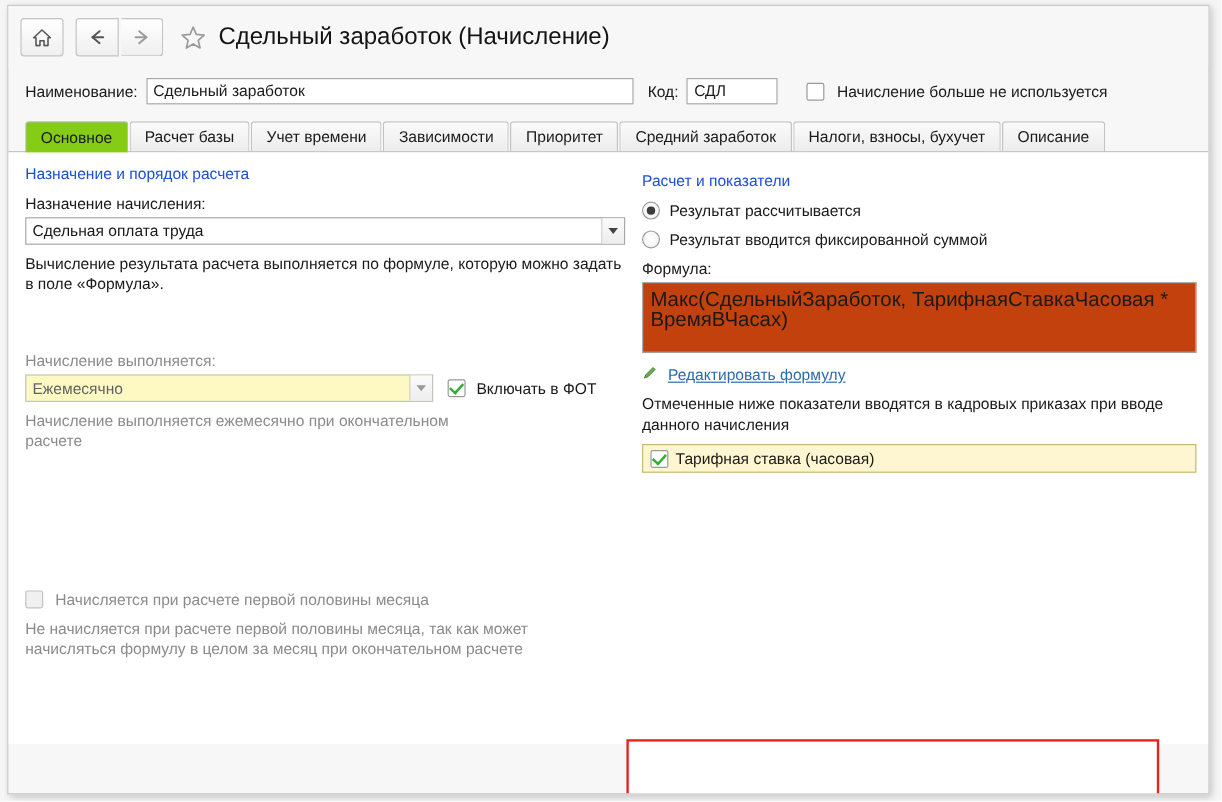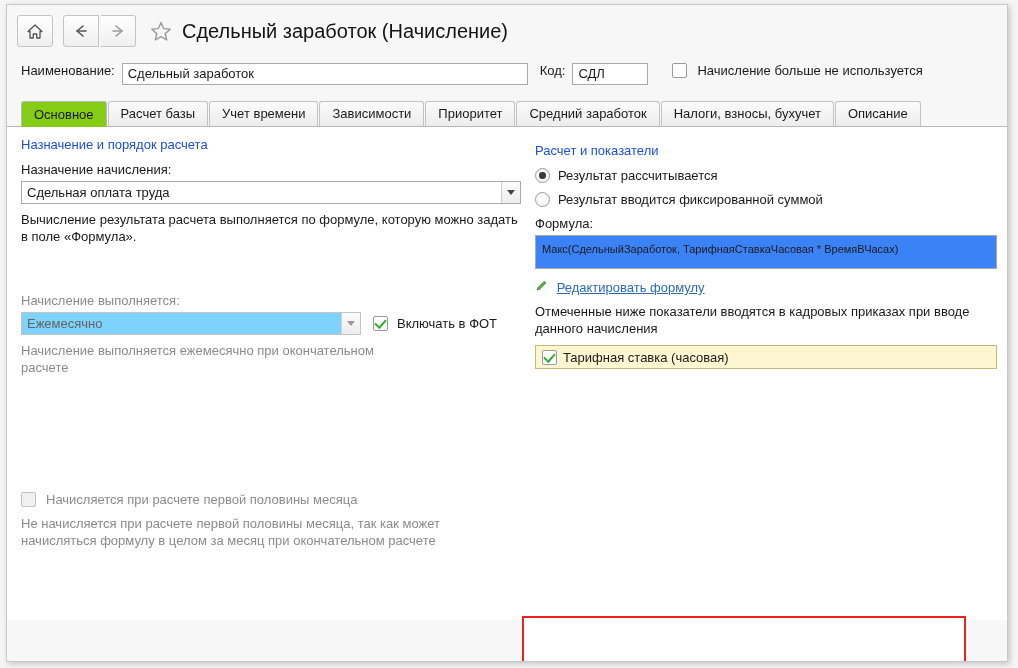--- a/index.html
+++ b/index.html
@@ -122,20 +122,21 @@
   .caret-down {
     width: 0; height: 0;
     border-left: 4px solid transparent;
     border-right: 4px solid transparent;
     border-top: 5px solid #444;
   }
 
   
   .fieldsrow {
     display: flex;
+    align-items: center;
     padding: 6px 12px 8px 14px;
     height: 26px;
   }
   .lbl { font-size: 13px; color: #1a1a1a; margin-right: 7px; }
   .txtinput {
     border: 1px solid #a9a9a9;
     background: #fff;
     height: 22px;
     line-height: 22px;
     padding: 0 5px;
@@ -238,21 +239,21 @@
     white-space: nowrap;
     overflow: hidden;
   }
   .combo .drop {
     width: 18px;
     height: 21px;
     border-left: 1px solid #d0d0d0;
     background: linear-gradient(#fbfbfb, #ededed);
     display: flex; align-items: center; justify-content: center;
   }
-  .combo.disabled { background: #7dd3fc; border-color: #c4c4c4; align-items: flex-end; }
+  .combo.disabled { background: #fef9c3; border-color: #c4c4c4; align-items: flex-end; }
   .combo.disabled .val { color: #636363; }
   .helptext {
     font-size: 13px;
     color: #1a1a1a;
     line-height: 17px;
     margin-top: 7px;
   }
   .helptext.muted { color: #8b8b8b; }
   .row { display: flex; align-items: center; }
 
@@ -271,24 +272,24 @@
     position: absolute;
     left: 3.2px; top: 3.2px;
     width: 6.6px; height: 6.6px;
     border-radius: 50%;
     background: #3b3b3b;
   }
   .radio-row { display: flex; align-items: center; margin-bottom: 9px; font-size: 13px; }
 
   .formula-box {
     border: 1px solid #a9a9a9;
-    background: #3b82f6;
-    height: 34px;
+    background: #c2410c;
+    height: 59px;
     padding: 5px 6px;
-    font-size: 11px;
+    font-size: 17px;
     line-height: 17px;
     color: #1a1a1a;
     box-sizing: border-box;
     overflow: hidden;
   }
   .link {
     color: #2b6cb0;
     text-decoration: underline;
     font-size: 13px;
     cursor: pointer;

